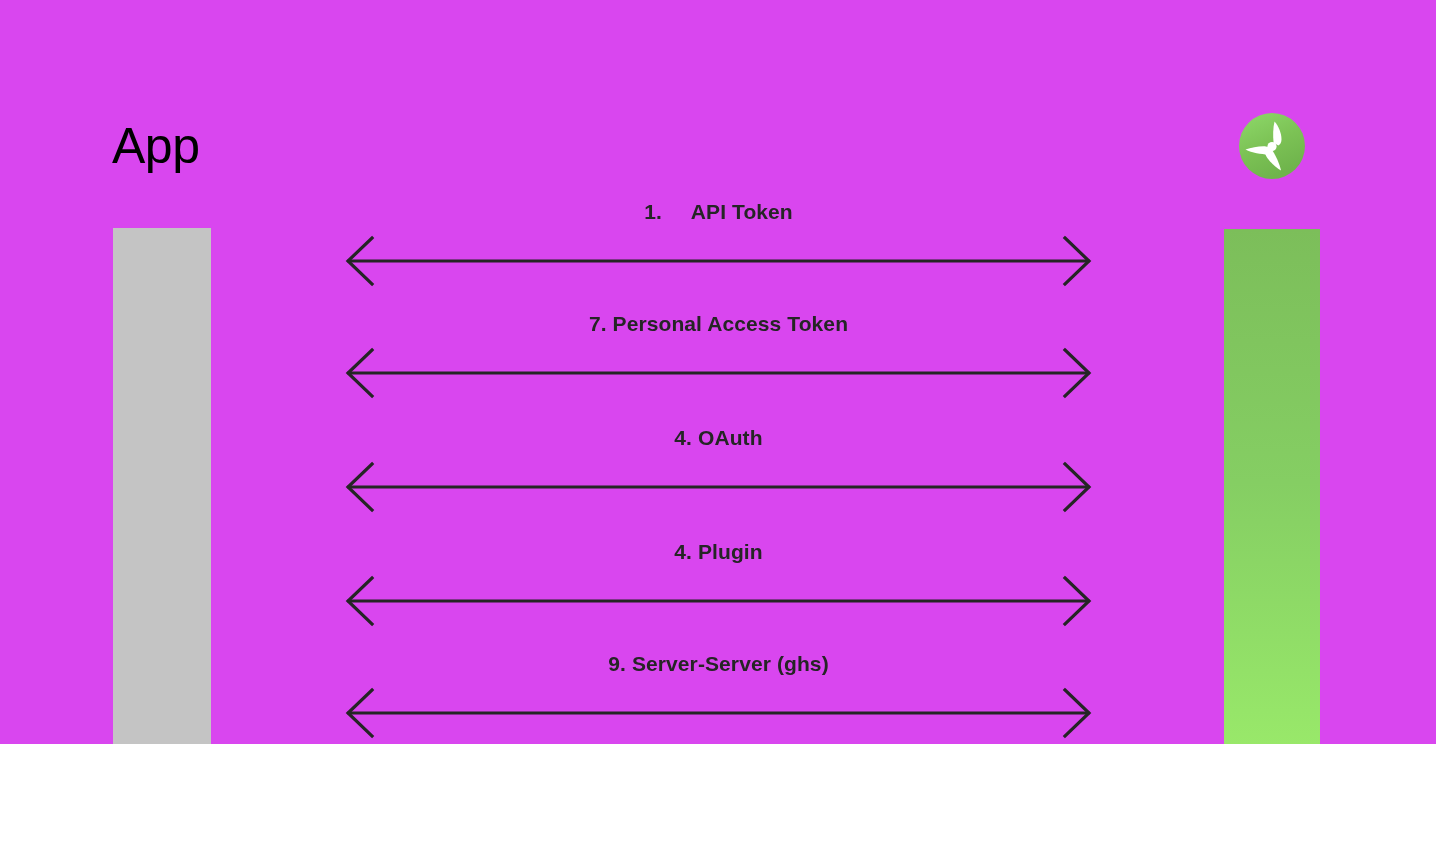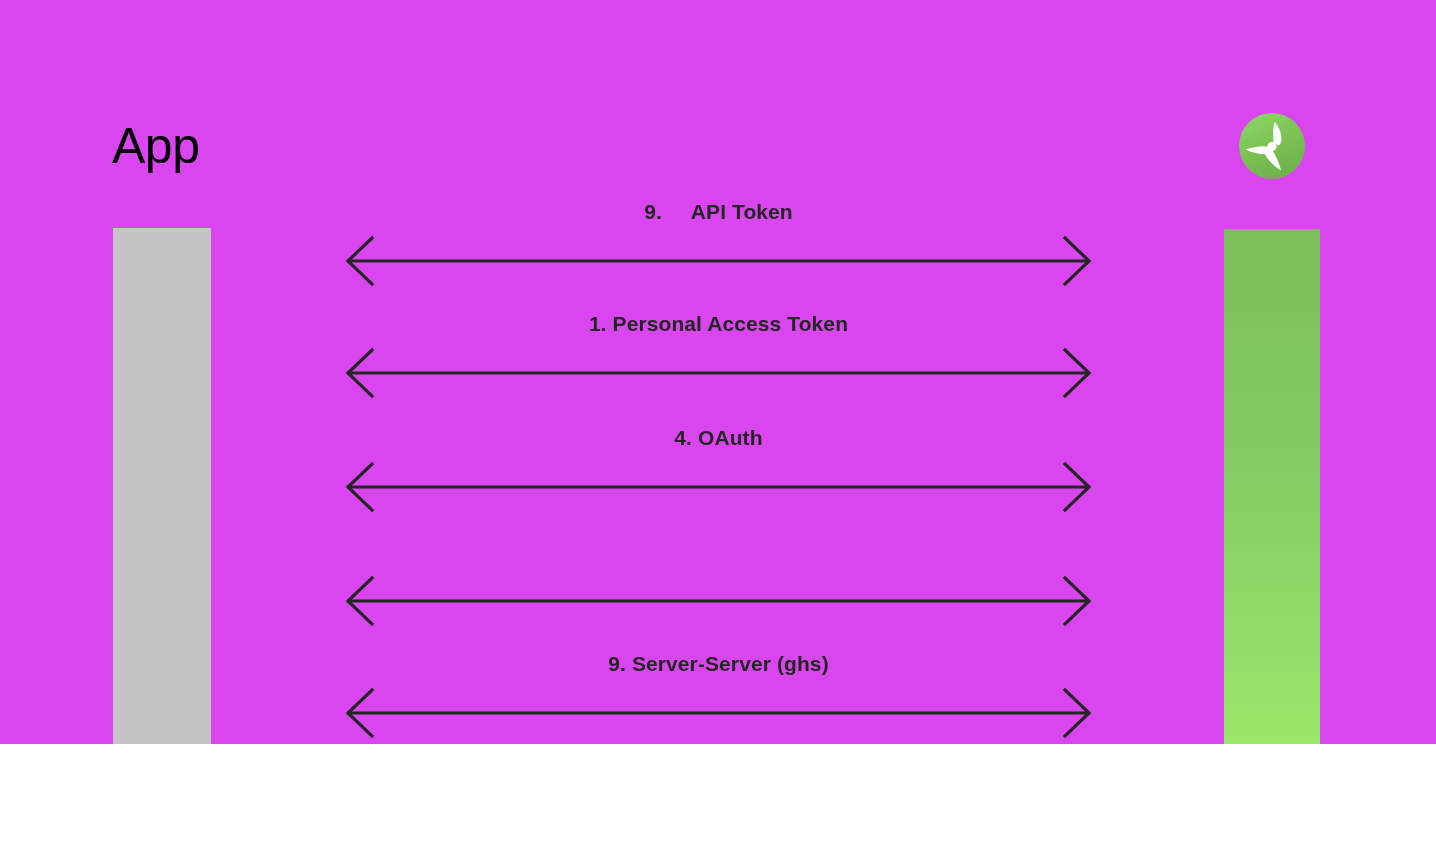--- a/index.html
+++ b/index.html
@@ -114,34 +114,34 @@
       <g fill="#ffffff">
         <path d="M36.5 9.5 C40.5 14 43.5 21 43.5 27.5 C43.5 30.5 42.2 32.4 40.4 33.4 L35.6 30.8 C34.9 24.3 34.9 16.3 36.5 9.5 Z"></path>
         <path d="M7.5 37.5 C13.6 35.6 21.5 33.9 28.0 34.4 C31.0 34.7 32.7 36.3 33.3 38.2 L30.0 42.6 C23.3 42.2 13.9 40.8 7.5 37.5 Z"></path>
         <path d="M43.0 58.5 C37.6 55.2 31.4 49.6 28.1 43.9 C26.6 41.3 26.8 39.0 27.9 37.4 L33.4 37.0 C37.4 42.3 41.6 51.9 43.0 58.5 Z"></path>
         <circle cx="34" cy="34.5" r="4.6"></circle>
       </g>
     </svg>
   </div>
 
   <div class="message-row" style="top:200px;">
-    <div class="message-label">9.     API Token</div>
+    <div class="message-label">1.     API Token</div>
     <div class="message-arrow">
       <svg viewBox="0 0 757 58" xmlns="http://www.w3.org/2000/svg">
         <g fill="none" stroke="#252525" stroke-width="3.2" stroke-linecap="square" stroke-linejoin="miter">
           <line x1="9" y1="29" x2="748" y2="29"></line>
           <polyline points="32,6 8,29 32,52"></polyline>
           <polyline points="725,6 749,29 725,52"></polyline>
         </g>
       </svg>
     </div>
   </div>
 
   <div class="message-row" style="top:312px;">
-    <div class="message-label">1. Personal Access Token</div>
+    <div class="message-label">7. Personal Access Token</div>
     <div class="message-arrow">
       <svg viewBox="0 0 757 58" xmlns="http://www.w3.org/2000/svg">
         <g fill="none" stroke="#252525" stroke-width="3.2" stroke-linecap="square" stroke-linejoin="miter">
           <line x1="9" y1="29" x2="748" y2="29"></line>
           <polyline points="32,6 8,29 32,52"></polyline>
           <polyline points="725,6 749,29 725,52"></polyline>
         </g>
       </svg>
     </div>
   </div>
@@ -153,20 +153,21 @@
         <g fill="none" stroke="#252525" stroke-width="3.2" stroke-linecap="square" stroke-linejoin="miter">
           <line x1="9" y1="29" x2="748" y2="29"></line>
           <polyline points="32,6 8,29 32,52"></polyline>
           <polyline points="725,6 749,29 725,52"></polyline>
         </g>
       </svg>
     </div>
   </div>
 
   <div class="message-row" style="top:540px;">
+    <div class="message-label">4. Plugin</div>
     <div class="message-arrow">
       <svg viewBox="0 0 757 58" xmlns="http://www.w3.org/2000/svg">
         <g fill="none" stroke="#252525" stroke-width="3.2" stroke-linecap="square" stroke-linejoin="miter">
           <line x1="9" y1="29" x2="748" y2="29"></line>
           <polyline points="32,6 8,29 32,52"></polyline>
           <polyline points="725,6 749,29 725,52"></polyline>
         </g>
       </svg>
     </div>
   </div>

